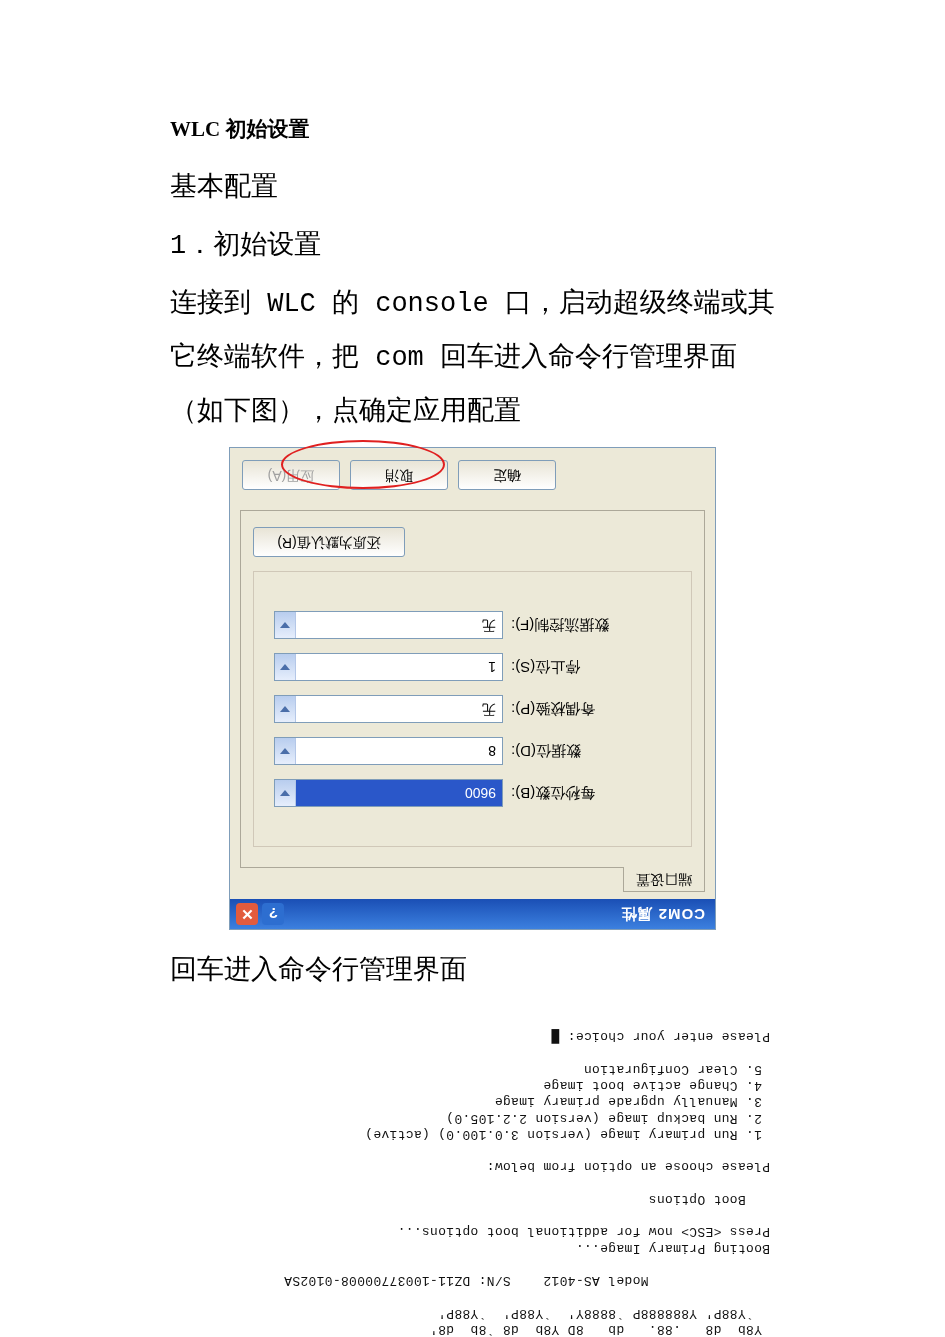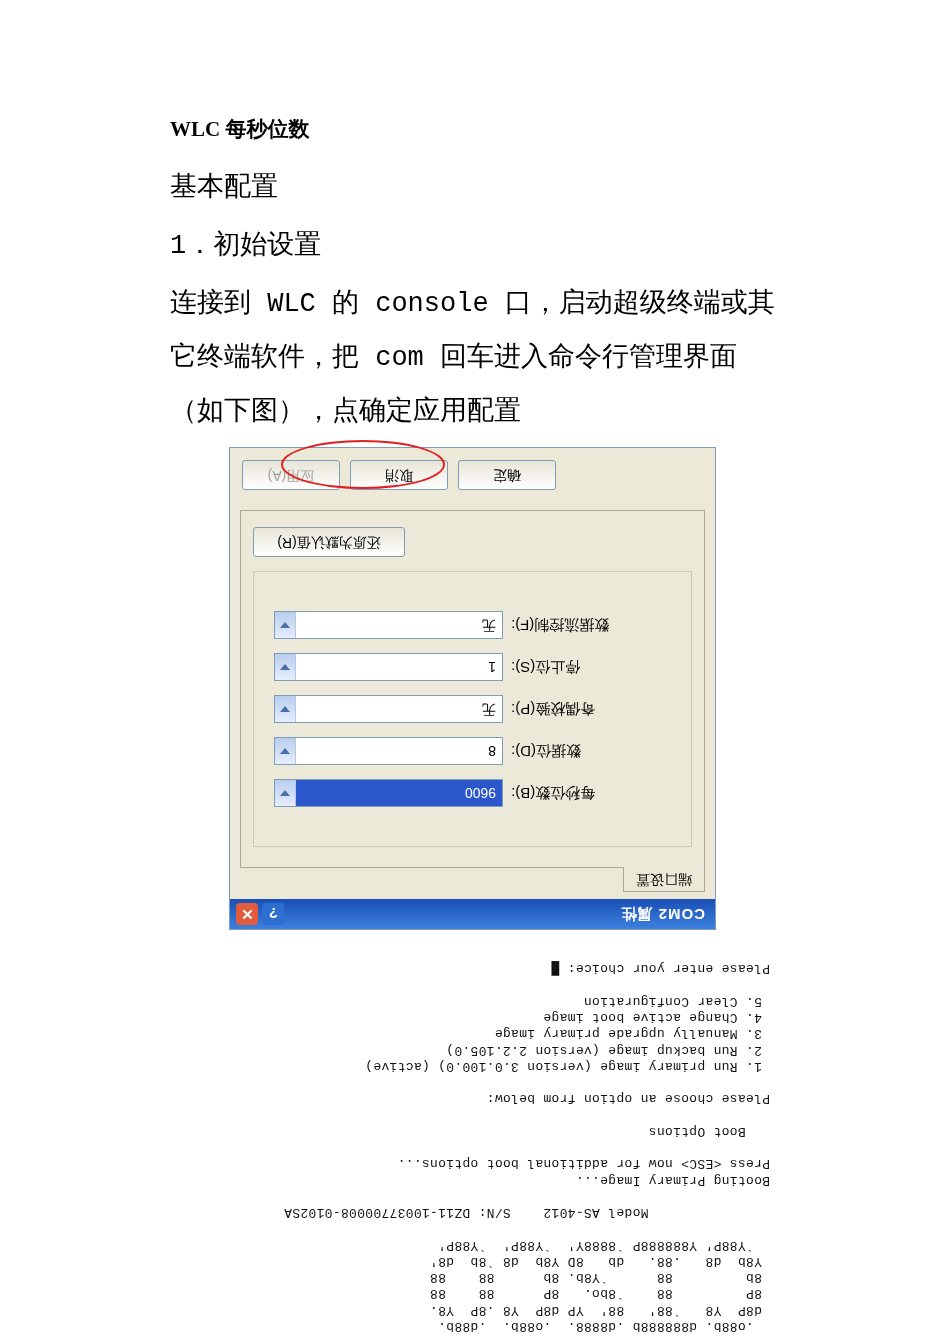--- a/index.html
+++ b/index.html
@@ -187,21 +187,21 @@
     line-height: 1.25;
     letter-spacing: 0.3px;
     color: #111;
   }
 </style>
 </head>
 <body>
 
 <div class="page">
 
-  <div class="title">WLC 每秒位数</div>
+  <div class="title">WLC 初始设置</div>
   <div class="para">基本配置</div>
   <div class="para">1．初始设置</div>
   <div class="para">连接到 WLC 的 console 口，启动超级终端或其它终端软件，把 com 回车进入命令行管理界面（如下图），点确定应用配置</div>
 
   <div class="shot-wrap">
     <div class="dialog">
 
       <div class="titlebar">
         <span>COM2 属性</span>
         <div class="win-icons">
@@ -287,20 +287,21 @@
       <div class="btn-row">
         <span class="btn">确定</span>
         <span class="btn">取消</span>
         <span class="btn disabled">应用(A)</span>
       </div>
 
       <div class="red-circle"></div>
     </div>
   </div>
 
+  <div class="para" style="margin-top:14px">回车进入命令行管理界面</div>
 
   <div class="cli">  .o88b. d888888b .d8888.  .o88b.  .d88b.
  d8P  Y8   `88'   88'  YP d8P  Y8 .8P  Y8.
  8P         88    `8bo.   8P      88    88
  8b         88      `Y8b. 8b      88    88
  Y8b  d8   .88.   db   8D Y8b  d8 `8b  d8'
   `Y88P' Y888888P `8888Y'  `Y88P'  `Y88P'
 
                Model AS-4012    S/N: DZ11-10037700008-0102SA
 

